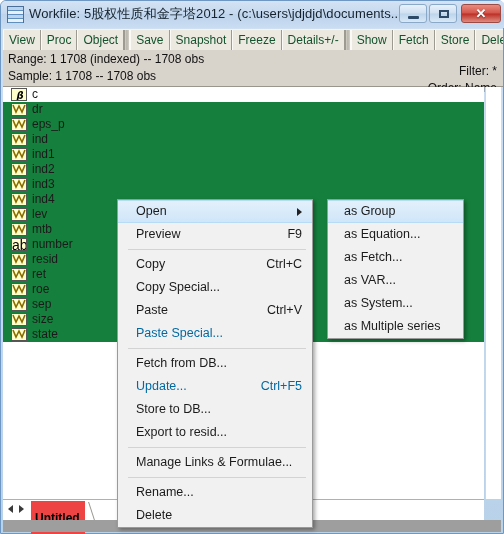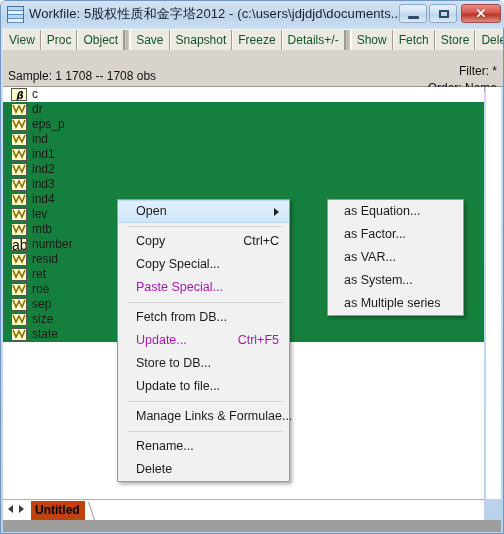--- a/index.html
+++ b/index.html
@@ -227,25 +227,25 @@
     border-top: 4px solid transparent;
     border-bottom: 4px solid transparent;
   }
   #tab-arrow-left { left: 5px; border-right: 5px solid #3a3a3a; }
   #tab-arrow-right { left: 16px; border-left: 5px solid #3a3a3a; }
   #tab-untitled {
     position: absolute;
     left: 28px; top: 1px;
     height: 26px;
     line-height: 18px;
-    padding: 0 5px 0 4px;
+    padding: 8px 5px 0 4px;
     font-size: 12px;
     font-weight: bold;
     color: #000000;
-    background: #c2410c;
+    background: #ef4444;
     font-family: "Liberation Sans", sans-serif;
   }
   #tab-slant {
     position: absolute;
     left: 88px; top: 2px;
     width: 10px; height: 18px;
     border-left: 1px solid #9a968e;
     transform: skewX(18deg);
   }
 
@@ -263,21 +263,21 @@
     position: absolute;
     left: 2px; top: 519px;
     width: 498px; height: 12px;
     background: #9e9e9e;
   }
 
   
   #ctxmenu {
     position: absolute;
     left: 116px; top: 198px;
-    width: 173px;
+    width: 196px;
     background: #f1f1f1;
     border: 1px solid #9a9a9a;
     box-sizing: border-box;
     box-shadow: 2px 2px 4px rgba(0,0,0,.35);
   }
   #ctx-gutter {
     position: absolute;
     left: 1px; top: 1px;
     width: 5px; bottom: 1px;
     background: #f1f1f1;
@@ -295,21 +295,21 @@
     height: 21px;
     line-height: 21px;
   }
   .mi-label {
     position: absolute;
     left: 18px; top: 0;
     font-size: 12.5px;
     color: #1b1b1b;
     font-family: "Liberation Sans", sans-serif;
   }
-  .mi.dis .mi-label, .mi.dis .mi-accel { color: #a21caf; }
+  .mi.dis .mi-label, .mi.dis .mi-accel { color: #0369a1; }
   .mi-accel {
     position: absolute;
     right: 10px; top: 0;
     font-size: 12.5px;
     color: #1b1b1b;
     font-family: "Liberation Sans", sans-serif;
   }
   .mi-arrow {
     position: absolute;
     right: 10px; top: 7px;
@@ -357,20 +357,21 @@
       <span class="glyph-max"></span>
     </div>
     <div class="winbtn" id="btn-close">
       <span class="glyph-close">✕</span>
     </div>
   </div>
 
   <div id="toolbar"><span class="tb-btn">View</span><span class="tb-btn">Proc</span><span class="tb-btn">Object</span><span class="tb-sep"></span><span class="tb-btn">Save</span><span class="tb-btn">Snapshot</span><span class="tb-btn">Freeze</span><span class="tb-btn">Details+/-</span><span class="tb-sep"></span><span class="tb-btn">Show</span><span class="tb-btn">Fetch</span><span class="tb-btn">Store</span><span class="tb-btn">Delete</span></div>
 
   <div id="infobar">
+    <div class="info-line row-a">Range:  1 1708 (indexed)  --  1708 obs</div>
     <div class="info-line row-b">Sample: 1 1708  --  1708 obs</div>
     <div class="info-right row-a">Filter: *</div>
     <div class="info-right row-b">Order: Name</div>
   </div>
 
   <div id="listpane">
       <div class="obj-row">
         <span class="obj-icon">
           <span class="icon-text icon-beta">β</span>
         </span>
@@ -513,64 +514,75 @@
   </div>
 
   <div id="corner"></div>
 
   <div id="ctxmenu">
     <div id="ctx-gutter"></div>
   <div class="mi hl">
         <span class="mi-label">Open</span>
         <span class="mi-arrow"></span>
       </div>
+      <div class="mi">
+        <span class="mi-label">Preview</span>
+        <span class="mi-accel">F9</span>
+      </div>
       <div class="msep"></div>
       <div class="mi">
         <span class="mi-label">Copy</span>
         <span class="mi-accel">Ctrl+C</span>
       </div>
       <div class="mi">
         <span class="mi-label">Copy Special...</span>
+      </div>
+      <div class="mi">
+        <span class="mi-label">Paste</span>
+        <span class="mi-accel">Ctrl+V</span>
       </div>
       <div class="mi dis">
         <span class="mi-label">Paste Special...</span>
       </div>
       <div class="msep"></div>
       <div class="mi">
         <span class="mi-label">Fetch from DB...</span>
       </div>
       <div class="mi dis">
         <span class="mi-label">Update...</span>
         <span class="mi-accel">Ctrl+F5</span>
       </div>
       <div class="mi">
         <span class="mi-label">Store to DB...</span>
       </div>
       <div class="mi">
-        <span class="mi-label">Update to file...</span>
+        <span class="mi-label">Export to resid...</span>
       </div>
       <div class="msep"></div>
       <div class="mi">
         <span class="mi-label">Manage Links &amp; Formulae...</span>
       </div>
       <div class="msep"></div>
       <div class="mi">
         <span class="mi-label">Rename...</span>
       </div>
       <div class="mi">
         <span class="mi-label">Delete</span>
       </div>
     </div>
 
   <div id="submenu">
+      <div class="mi hl">
+        <span class="mi-label">as Group</span>
+      </div>
       <div class="mi">
         <span class="mi-label">as Equation...</span>
       </div>
       <div class="mi">
-        <span class="mi-label">as Factor...</span>
+        <span class="mi-label">as Fetch...</span>
       </div>
       <div class="mi">
         <span class="mi-label">as VAR...</span>
       </div>
       <div class="mi">
         <span class="mi-label">as System...</span>
       </div>
       <div class="mi">
         <span class="mi-label">as Multiple series</span>
       </div>

